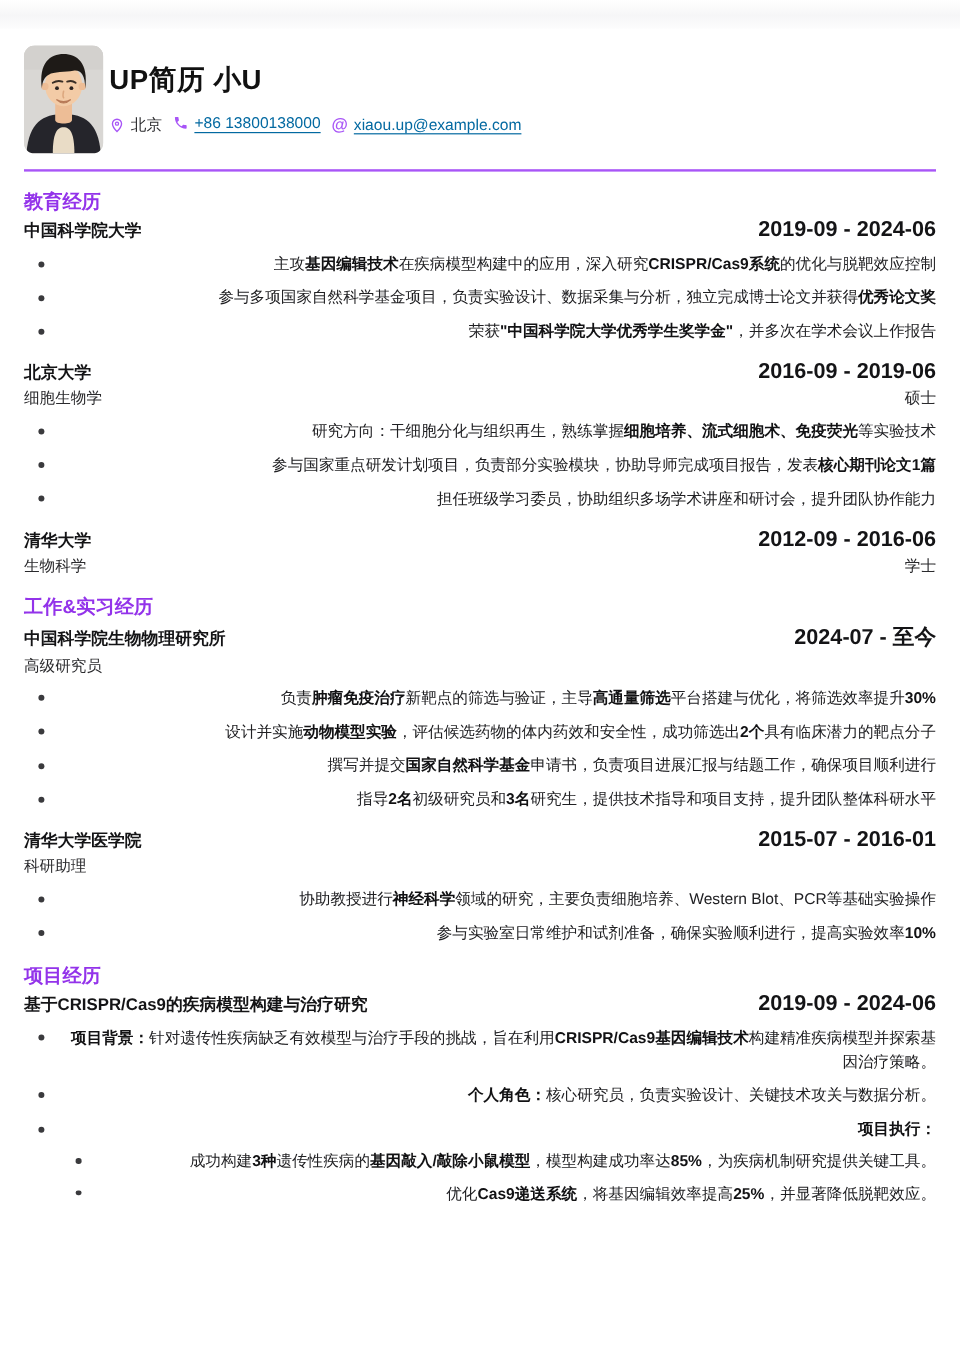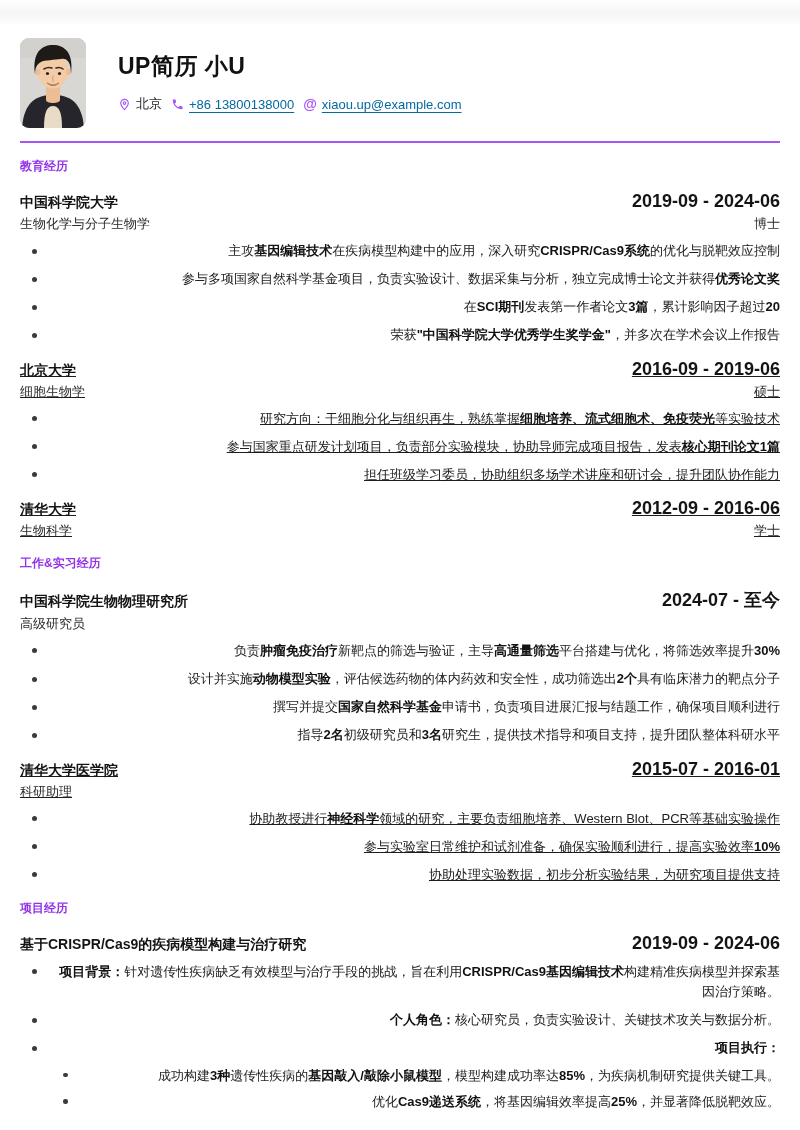--- a/index.html
+++ b/index.html
@@ -12,46 +12,46 @@
     color: #1c1c1e;
     font-size: 13px;
   }
   .top-shade {
     height: 24px;
     background: linear-gradient(180deg, #ffffff 0%, #f6f6f7 55%, #fdfdfd 100%);
   }
   .page { padding: 14px 20px 0 20px; }
 
   
-  .header { display: flex; gap: 32px; }
+  .header { display: flex; gap: 5px; }
   .photo {
     width: 66px; height: 90px; border-radius: 9px; overflow: hidden;
     flex: 0 0 auto; background: #d8d6d3;
   }
   .photo svg { display: block; width: 100%; height: 100%; }
   .header-info { padding-top: 13px; }
   .name { font-size: 23px; font-weight: 700; color: #111; letter-spacing: .5px; }
   .contact-row {
-    display: flex; align-items: center; gap: 9px;
+    display: flex; align-items: flex-start; gap: 9px;
     margin-top: 13px; font-size: 13px; color: #2b2b2e;
   }
   .contact-item { display: flex; align-items: center; gap: 5px; }
   .contact-item .ic { display: inline-flex; align-items: center; color: #a855f7; }
   .at-glyph { color: #a855f7; font-weight: 600; font-size: 14px; }
   .contact-link {
     color: #0369a1; text-decoration: underline;
     text-underline-offset: 3px; text-decoration-thickness: 1px; cursor: pointer;
   }
   .divider { border: none; border-top: 2px solid #a855f7; margin-top: 13px; }
 
   
   .sec { margin-top: 15px; }
-  .sec-title { font-size: 12px; font-weight: 700; color: #9333ea; }
-  .entry { margin-top: 16px; }
-  .entry + .entry { margin-top: 13px; text-decoration: underline; }
+  .sec-title { font-size: 16px; font-weight: 700; color: #9333ea; }
+  .entry { margin-top: 2px; }
+  .entry + .entry { margin-top: 13px; }
   .entry-row { display: flex; justify-content: space-between; align-items: baseline; }
   .entry-org { font-size: 14px; font-weight: 700; color: #141416; }
   .entry-date { font-size: 18px; font-weight: 700; color: #141416; white-space: nowrap; }
   .entry-subrow { font-size: 13px; color: #2a2a2d; margin-top: 3px; }
   .bullets { list-style: none; margin-top: 8px; padding-left: 10px; text-align: right; }
   .bullets > li {
     position: relative; padding-left: 17px;
     line-height: 1.55; margin-bottom: 8px; color: #202023;
   }
   .bullets > li::before {
@@ -131,28 +131,23 @@
   <hr class="divider">
 
   <section class="sec">
     <h2 class="sec-title">教育经历</h2>
     <div id="edu-entries">
   <div class="entry">
     <div class="entry-row">
       <div class="entry-org">中国科学院大学</div>
       <div class="entry-date">2019-09 - 2024-06</div>
     </div>
-    <div class="entry-row entry-subrow">
-      <div class="entry-leftsub">生物化学与分子生物学</div>
-      <div class="entry-rightsub">博士</div>
-    </div>
     <ul class="bullets">
             <li><span>主攻</span><b>基因编辑技术</b><span>在疾病模型构建中的应用，深入研究</span><b>CRISPR/Cas9系统</b><span>的优化与脱靶效应控制</span></li>
             <li><span>参与多项国家自然科学基金项目，负责实验设计、数据采集与分析，独立完成博士论文并获得</span><b>优秀论文奖</b></li>
-            <li><span>在</span><b>SCI期刊</b><span>发表第一作者论文</span><b>3篇</b><span>，累计影响因子超过</span><b>20</b></li>
             <li><span>荣获</span><b>"中国科学院大学优秀学生奖学金"</b><span>，并多次在学术会议上作报告</span></li>
           </ul>
   </div>
 
   <div class="entry">
     <div class="entry-row">
       <div class="entry-org">北京大学</div>
       <div class="entry-date">2016-09 - 2019-06</div>
     </div>
     <div class="entry-row entry-subrow">
@@ -204,21 +199,20 @@
       <div class="entry-org">清华大学医学院</div>
       <div class="entry-date">2015-07 - 2016-01</div>
     </div>
     <div class="entry-row entry-subrow">
       <div class="entry-leftsub">科研助理</div>
       <div class="entry-rightsub"></div>
     </div>
     <ul class="bullets">
             <li><span>协助教授进行</span><b>神经科学</b><span>领域的研究，主要负责细胞培养、Western Blot、PCR等基础实验操作</span></li>
             <li><span>参与实验室日常维护和试剂准备，确保实验顺利进行，提高实验效率</span><b>10%</b></li>
-            <li><span>协助处理实验数据，初步分析实验结果，为研究项目提供支持</span></li>
           </ul>
   </div>
 </div>
   </section>
 
   <section class="sec">
     <h2 class="sec-title">项目经历</h2>
     <div id="proj-entries">
   <div class="entry">
     <div class="entry-row">

